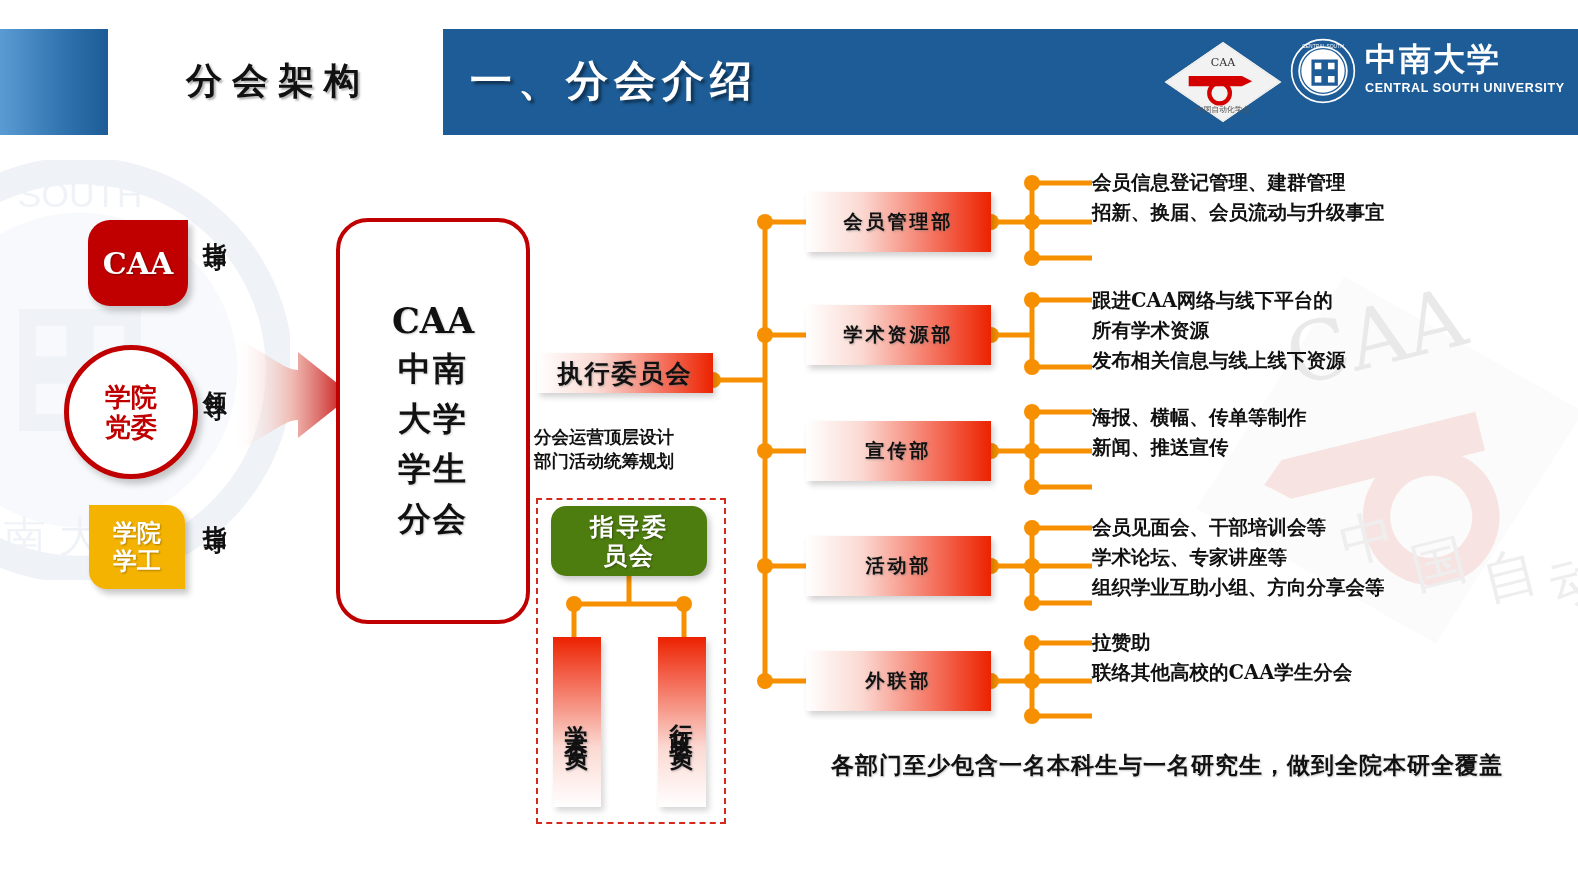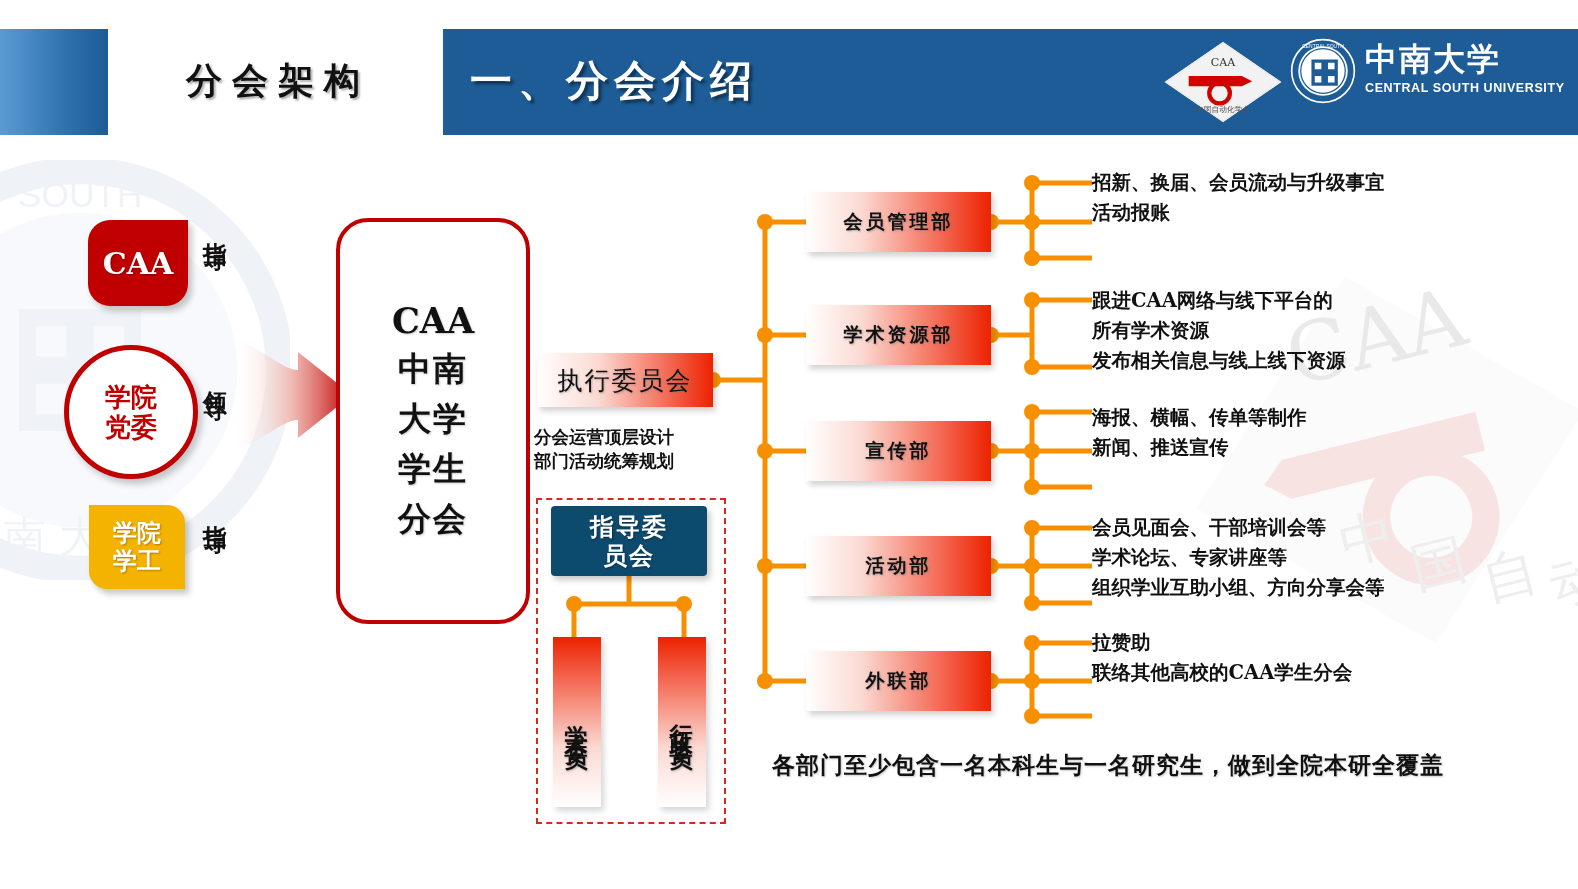--- a/index.html
+++ b/index.html
@@ -71,34 +71,34 @@
               border:4px solid #c00000;border-radius:32px;background:#fff;
               display:flex;flex-direction:column;align-items:center;justify-content:center;}
   .center-box .cb-en{font-size:35px;font-weight:bold;color:#111;
                      font-family:"DejaVu Serif",serif;line-height:46px;
                      text-shadow:1px 1px 2px rgba(140,140,140,.45);}
   .center-box .cb-cn{font-size:33px;font-weight:bold;color:#111;
                      font-family:Liberation Sans, sans-serif;line-height:50px;letter-spacing:2px;
                      text-shadow:1px 1px 2px rgba(140,140,140,.45);}
 
   
-  .exec-box{position:absolute;left:537px;top:353px;width:176px;height:54px;
+  .exec-box{position:absolute;left:537px;top:353px;width:176px;height:40px;
             background:linear-gradient(90deg,#ffffff 0%,#fbd9d2 35%,#f4705c 72%,#ec2200 100%);
             box-shadow:3px 4px 6px rgba(0,0,0,.18);
             display:flex;align-items:center;justify-content:center;
-            font-size:25px;font-weight:normal;color:#111;letter-spacing:2px;
+            font-size:25px;font-weight:bold;color:#111;letter-spacing:2px;
             font-family:"DejaVu Serif",serif;text-shadow:1px 1px 2px rgba(120,120,120,.5);}
   .exec-sub{position:absolute;left:534px;top:425px;width:196px;
             font-size:17.5px;font-weight:bold;color:#111;line-height:24px;
             font-family:"DejaVu Serif",serif;}
 
   .dashed-zone{position:absolute;left:536px;top:498px;width:186px;height:322px;
                border:2px dashed #d42a1e;}
   .guide-box{position:absolute;left:551px;top:506px;width:156px;height:70px;
-             background:#0c4a6e;border-radius:4px;
+             background:#4d7c0f;border-radius:15px;
              box-shadow:3px 4px 6px rgba(0,0,0,.22);
              display:flex;flex-direction:column;align-items:center;justify-content:center;
              color:#fff;font-size:24px;font-weight:bold;line-height:29px;letter-spacing:2px;
              font-family:"DejaVu Serif",serif;text-shadow:1px 1px 2px rgba(0,0,0,.35);}
   .vert-sub{position:absolute;width:48px;height:170px;
             background:linear-gradient(180deg,#ec2200 0%,#f4705c 28%,#fbd9d2 65%,#ffffff 100%);
             box-shadow:3px 4px 6px rgba(0,0,0,.16);
             display:flex;align-items:center;justify-content:center;
             font-size:23px;font-weight:bold;color:#111;
             writing-mode:vertical-rl;text-orientation:upright;letter-spacing:8px;
@@ -114,21 +114,21 @@
         font-size:19px;font-weight:bold;color:#111;letter-spacing:3px;
         font-family:"DejaVu Serif",serif;text-shadow:1px 1px 2px rgba(120,120,120,.5);}
 
   .bullets{position:absolute;left:1092px;font-size:19.5px;font-weight:bold;color:#111;
            line-height:30px;font-family:"DejaVu Serif",serif;}
   .bullets div{white-space:pre-line;}
 
   .footnote{position:absolute;left:772px;top:750px;width:790px;
             font-size:23px;font-weight:bold;color:#111;letter-spacing:1px;
             font-family:"DejaVu Serif",serif;
-            text-shadow:1px 1px 2px rgba(150,150,150,.5);}
+            text-shadow:1px 1px 2px rgba(150,150,150,.5);text-align:center;}
 
   
   .connectors{position:absolute;left:0;top:0;width:1578px;height:889px;}
 </style>
 </head>
 <body>
 
 <svg class="wm wm-csu" viewBox="0 0 400 400">
   <circle cx="200" cy="200" r="190" fill="none" stroke="#ccd8e8" stroke-width="26"></circle>
   <circle cx="200" cy="200" r="150" fill="#e7eef6"></circle>
@@ -306,22 +306,22 @@
 <div class="vert-sub vs-1">学术委员</div>
 <div class="vert-sub vs-2">行政委员</div>
 
 <div class="dept" style="top:192px">会员管理部</div>
 <div class="dept" style="top:305px">学术资源部</div>
 <div class="dept" style="top:421px">宣传部</div>
 <div class="dept" style="top:536px">活动部</div>
 <div class="dept" style="top:651px">外联部</div>
 
 <div class="bullets" style="top:168px">
+  <div>会员信息登记管理、建群管理</div>
   <div>招新、换届、会员流动与升级事宜</div>
-  <div>活动报账</div>
 </div>
 
 <div class="bullets" style="top:286px">
   <div>跟进CAA网络与线下平台的
 所有学术资源</div>
   <div style="">发布相关信息与线上线下资源</div>
 </div>
 
 <div class="bullets" style="top:403px">
   <div>海报、横幅、传单等制作</div>

